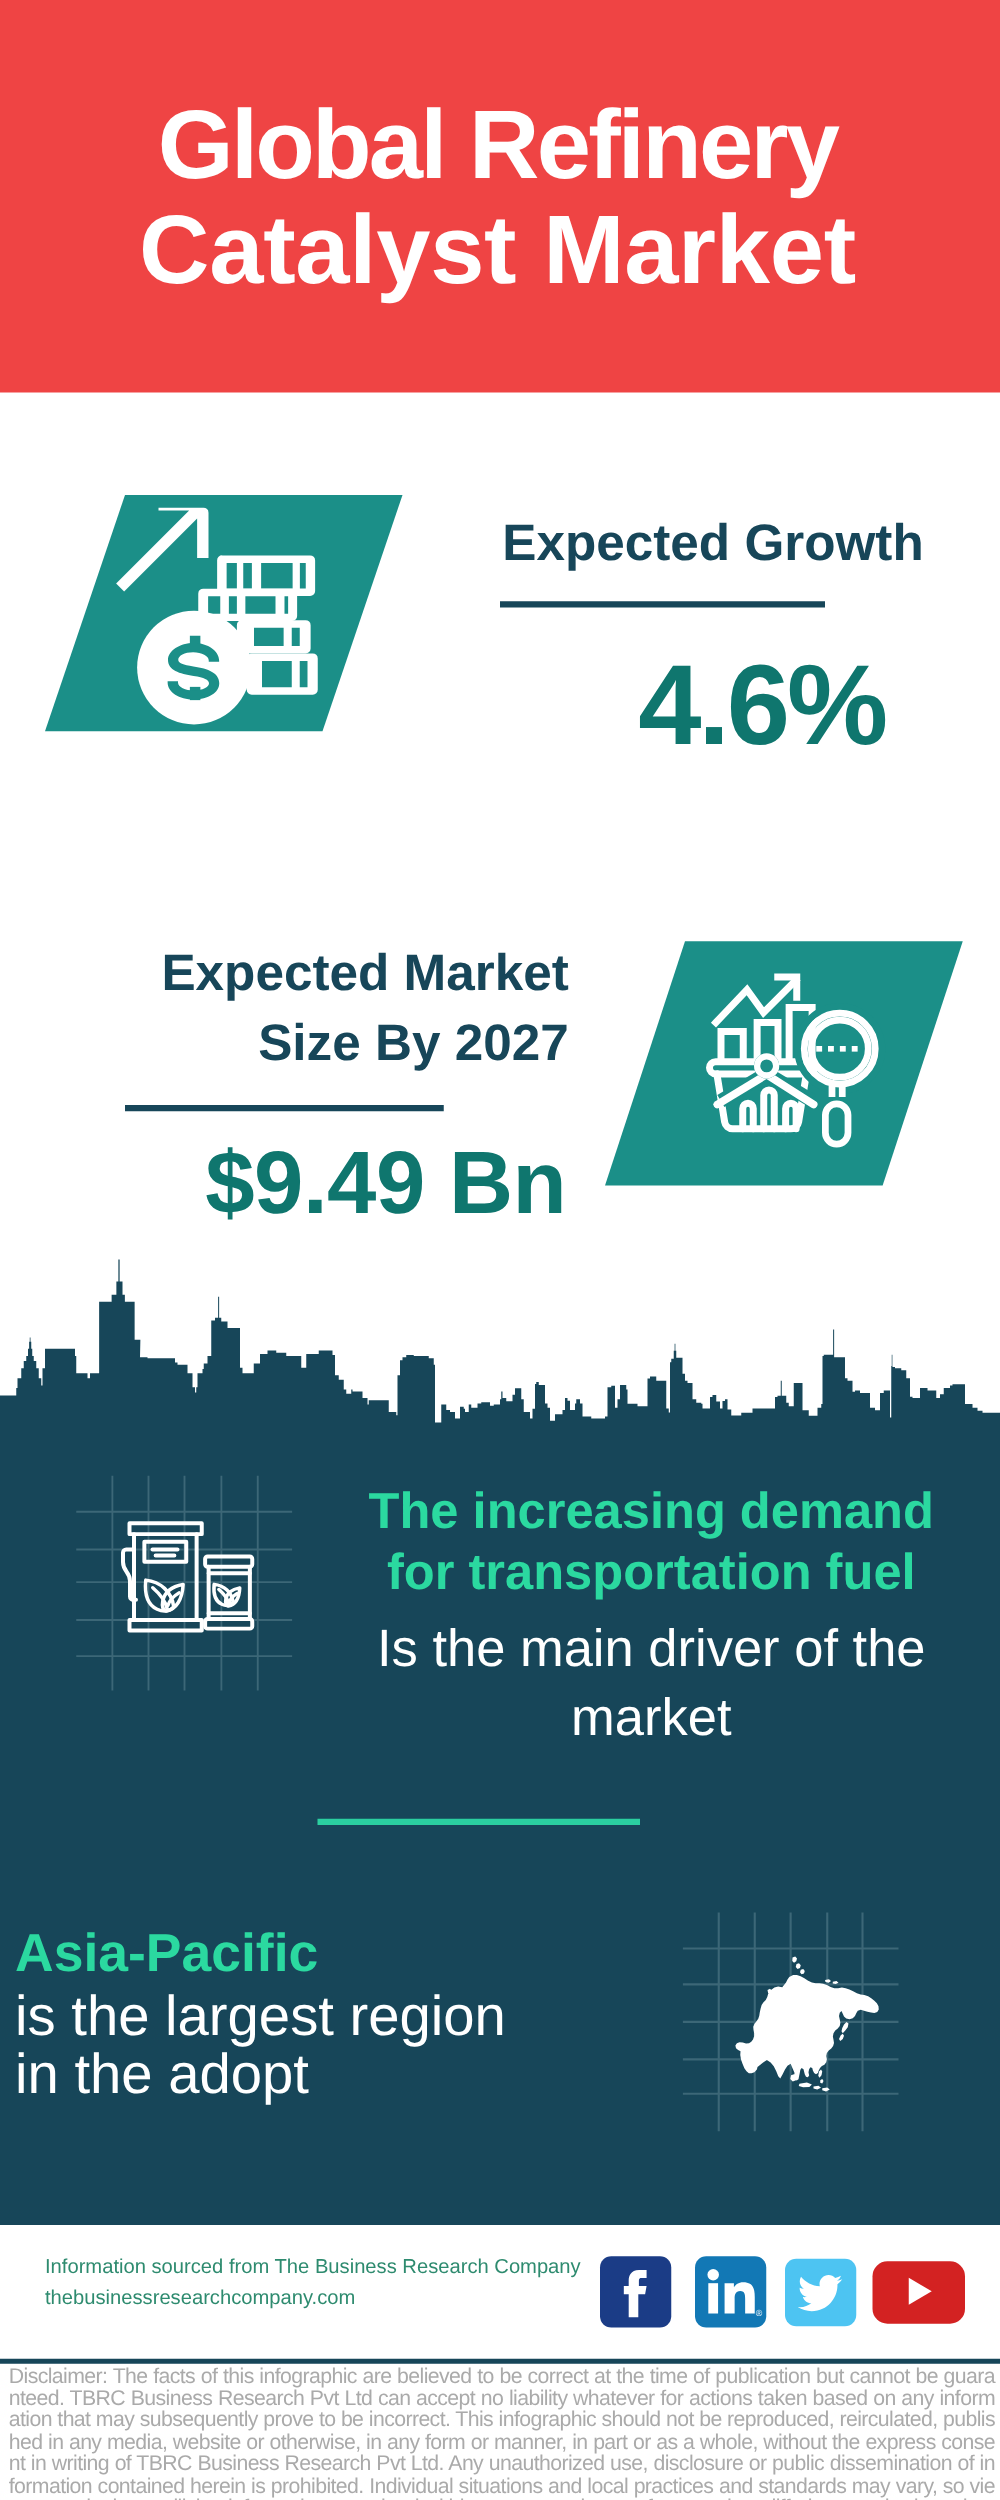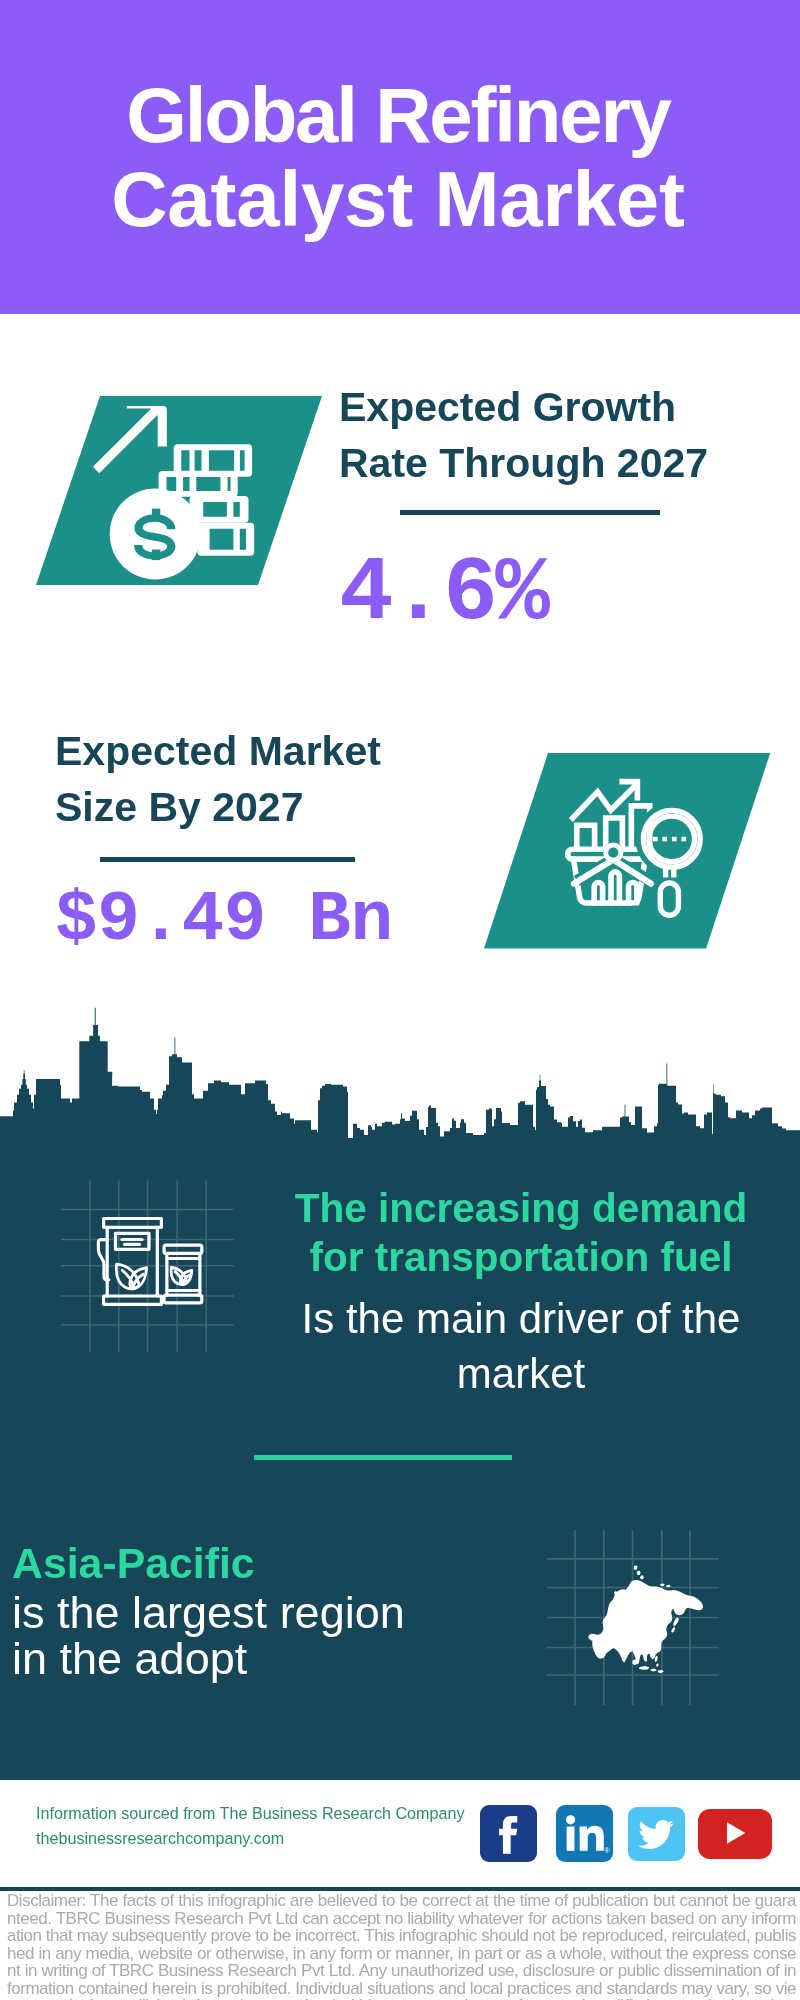--- a/index.html
+++ b/index.html
@@ -1,33 +1,33 @@
 <!DOCTYPE html>
 <html><head>
 <meta charset="utf-8">
 <style>
   html,body{margin:0;padding:0;}
   body{width:800px;height:2000px;background:#ffffff;font-family:"Liberation Sans",sans-serif;overflow:hidden;}
   .page{position:relative;width:800px;height:2000px;overflow:hidden;}
 
   
-  .header{position:absolute;left:0;top:0;width:800px;height:314px;background:#8b5cf6;}
+  .header{position:absolute;left:0;top:0;width:800px;height:314px;background:#ef4444;}
   .header-title{position:absolute;left:-2px;top:73px;width:800px;text-align:center;color:#ffffff;
     font-size:78px;font-weight:700;line-height:84px;}
   .t-l1{display:block;letter-spacing:-2.2px;}
   .t-l2{display:block;letter-spacing:-0.2px;}
 
   
   .stat-label{color:#174659;font-weight:700;font-size:41px;line-height:56px;}
   .stat-rule{background:#174659;height:5px;}
-  .stat-value{color:#8b5cf6;font-weight:700;font-family:Liberation Mono, monospace;}
+  .stat-value{color:#0f766e;font-weight:700;}
 
   .icon-para{position:absolute;}
   .icon1{left:30px;top:391px;}
-  .stat-text{position:absolute;text-align:left;}
+  .stat-text{position:absolute;text-align:right;margin-top:27px;}
   .st1{left:339px;top:379px;width:400px;}
   .r1{width:260px;margin:19px auto 0;margin-left:61px;}
   .v1{font-size:91px;line-height:100px;letter-spacing:-2.5px;margin-top:29px;margin-right:31px;}
   .icon2{left:479.5px;top:750.6px;}
   .st2{left:55px;top:723px;width:400px;}
   .r2{width:255px;margin:22px auto 0;margin-left:45px;}
   .v2{font-size:71px;line-height:80px;letter-spacing:-0.4px;margin-top:18px;margin-right:2px;}
 
   
   .dark{position:absolute;left:0;top:1138px;width:800px;height:642px;background:#174659;}
@@ -95,21 +95,20 @@
         <circle cx="125.2" cy="143" r="45.5" fill="#ffffff"></circle>
         <g fill="#1B8F88">
           <rect x="121.9" y="117.6" width="8.4" height="8.4"></rect>
           <rect x="121.9" y="158.5" width="8.4" height="10.6"></rect>
           <path d="M125.2,123.3 c-11.5,0 -20.8,6.1 -20.8,13.6 c0,8.0 9.1,11.1 20.5,12.8 c8.4,1.2 12.3,3.0 12.3,5.9 c0,3.2 -5.2,5.7 -11.9,5.7 c-7.1,0 -12.9,-2.7 -12.9,-6.4 v-1.0 h-8.3 v1.0 c0,7.8 9.3,13.6 20.9,13.6 c11.7,0 20.4,-5.4 20.4,-12.9 c0,-8.2 -8.5,-11.8 -20.7,-13.5 c-8.2,-1.1 -12.1,-2.6 -12.1,-5.3 c0,-3.2 5.0,-6.0 11.9,-6.0 c7.0,0 12.5,3.0 12.5,6.6 v0.9 h8.3 v-0.9 c0,-7.7 -9.0,-14.1 -20.1,-14.1 z"></path>
         </g>
       </g>
     </svg>
     <div class="stat-text st1">
       <div class="stat-label">Expected Growth</div>
-      <div class="stat-label">Rate Through 2027</div>
       <div class="stat-rule r1"></div>
       <div class="stat-value v1">4.6%</div>
     </div>
   </div>
 
   <div class="stat-block s2">
     <svg class="icon-para icon2" viewBox="0 0 300 210" width="300" height="210" aria-hidden="true">
       <path d="M68,2 L290.2,2 L226.1,197.4 L4,197.4 Z" fill="#1B8F88"></path>
       <g fill="none" stroke="#ffffff" stroke-width="5.6" stroke-linecap="square" stroke-linejoin="miter">
 

